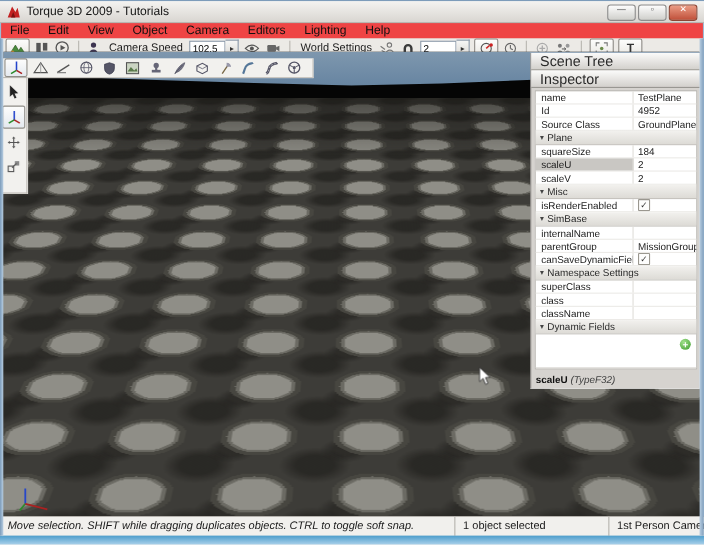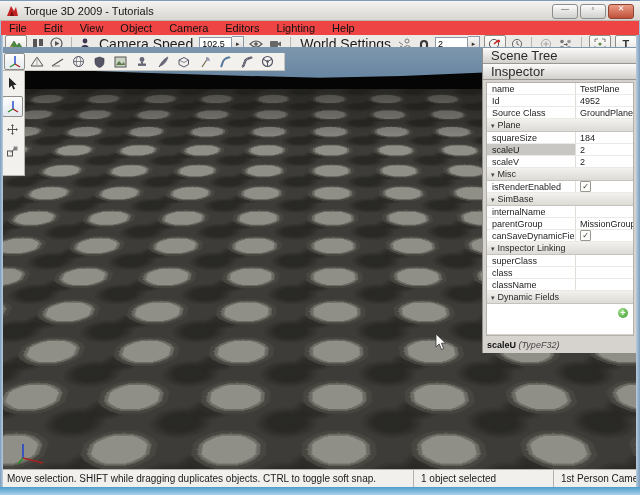--- a/index.html
+++ b/index.html
@@ -15,21 +15,21 @@
   .wbtn .g{position:absolute;left:0;right:0;top:-1px;text-align:center;font-size:8px;color:#444;}
   .wbtn.close .g{color:#fff;}
   
   .menubar{position:absolute;left:1px;right:1px;top:20px;height:14px;background:#ef4444;display:flex;align-items:center;padding-left:8px;gap:17px;border-bottom:1px solid #dddbd7;}
   .menu-item{font-size:11px;color:#111;}
   
   .toolbar1{position:absolute;left:1px;right:1px;top:34px;height:17px;background:#eceae6;border-bottom:1px solid #c9c6c0;display:flex;align-items:center;padding-left:4px;gap:4px;}
   .tsep{width:1px;height:13px;background:#b9b6b0;margin:0 3px;}
   .tbtn{height:15px;display:flex;align-items:center;justify-content:center;padding:0 1px;}
   .tbtn.boxed{border:1px solid #8f8d88;border-radius:2px;background:linear-gradient(#fdfdfc,#e9e7e2);min-width:18px;}
-  .tlabel{font-size:14px;color:#1c1c1c;white-space:nowrap;margin:0 2px;}
+  .tlabel{font-size:10px;color:#1c1c1c;white-space:nowrap;margin:0 2px;}
   .spinner{display:flex;align-items:center;height:13px;}
   .spinner .val{width:27px;height:11px;border:1px solid #8a98a8;background:#fff;font-size:9px;padding:0 2px;display:flex;align-items:center;}
   .spinner .arr{width:11px;height:13px;border:1px solid #8a98a8;border-left:none;background:linear-gradient(#f6f6f5,#dcdad6);font-size:7px;display:flex;align-items:center;justify-content:center;color:#333;}
   .tletter{font-size:11px;color:#333;font-weight:bold;}
   
   .toolbar2{position:absolute;left:1px;top:52px;width:280px;height:17px;background:#f2f1ee;border-bottom:1px solid #c9c6c0;border-right:1px solid #c9c6c0;display:flex;align-items:center;padding-left:3px;gap:2px;z-index:4;}
   .tool2{width:19px;height:15px;display:flex;align-items:center;justify-content:center;}
   .tool2.sel{border:1px solid #8f8d88;border-radius:2px;background:linear-gradient(#fdfdfc,#e4e9ef);}
   
   .palette{position:absolute;left:1px;top:69px;width:23px;height:101px;background:#f2f1ee;border:1px solid #b9b6b0;border-left:none;display:flex;flex-direction:column;align-items:center;padding-top:3px;gap:3px;z-index:4;}
@@ -64,21 +64,21 @@
   .caret{font-size:7px;color:#444;line-height:1;}
   .cb{width:9px;height:9px;border:1px solid #9a978f;background:#fdfdfc;border-radius:1px;font-size:8px;line-height:8px;color:#333;display:flex;align-items:center;justify-content:center;}
   .dynbox{height:30px;position:relative;border-bottom:1px solid #d4d1cc;}
   .plus{position:absolute;right:5px;top:4px;width:10px;height:10px;border-radius:50%;background:radial-gradient(circle at 35% 30%,#9fe08a,#3f9c2e);color:#fff;font-size:9px;line-height:9px;font-weight:bold;display:flex;align-items:center;justify-content:center;}
   .pfoot{padding:4px 0 0 4px;color:#111;}
   .pfoot b{font-size:9px;}
   .pfoot i{color:#444;font-weight:normal;}
   
   .statusbar{position:absolute;left:0;right:0;bottom:8px;height:17px;background:#f1f0ed;border-top:1px solid #b5b2ad;display:flex;align-items:center;font-size:10px;color:#1a1a1a;z-index:6;}
   .scell{padding:0 7px;white-space:nowrap;overflow:hidden;}
-  .scell.hint{flex:1;}
+  .scell.hint{flex:1;font-style:italic;}
   .ssep{width:1px;height:17px;background:#b5b2ad;}
   .scell.sel{width:125px;}
   .scell.cam{width:72px;}
   .bottomedge{position:absolute;left:0;right:0;bottom:0;height:8px;background:linear-gradient(#4d9dcb,#a9d0ea);z-index:6;}
   .sideL{position:absolute;left:0;top:34px;bottom:8px;width:3px;background:linear-gradient(90deg,#7d9cba,#b7cde1);z-index:6;}
   .sideR{position:absolute;right:0;top:34px;bottom:8px;width:4px;background:linear-gradient(90deg,#b7cde1,#7d9cba);z-index:6;}
   svg{display:block;}
 </style>
 </head>
 <body>
@@ -413,21 +413,21 @@
       <div class="prow">
         <div class="plabel">canSaveDynamicFields</div>
         <div class="pvalue">
           <span class="cb">
               <span>✓</span>
             </span>
         </div>
       </div>
       <div class="psection">
         <span class="caret">▾</span>
-        <span>Inspector Linking</span>
+        <span>Namespace Settings</span>
       </div>
       <div class="prow">
         <div class="plabel">superClass</div>
         <div class="pvalue"></div>
       </div>
       <div class="prow">
         <div class="plabel">class</div>
         <div class="pvalue"></div>
       </div>
       <div class="prow">

